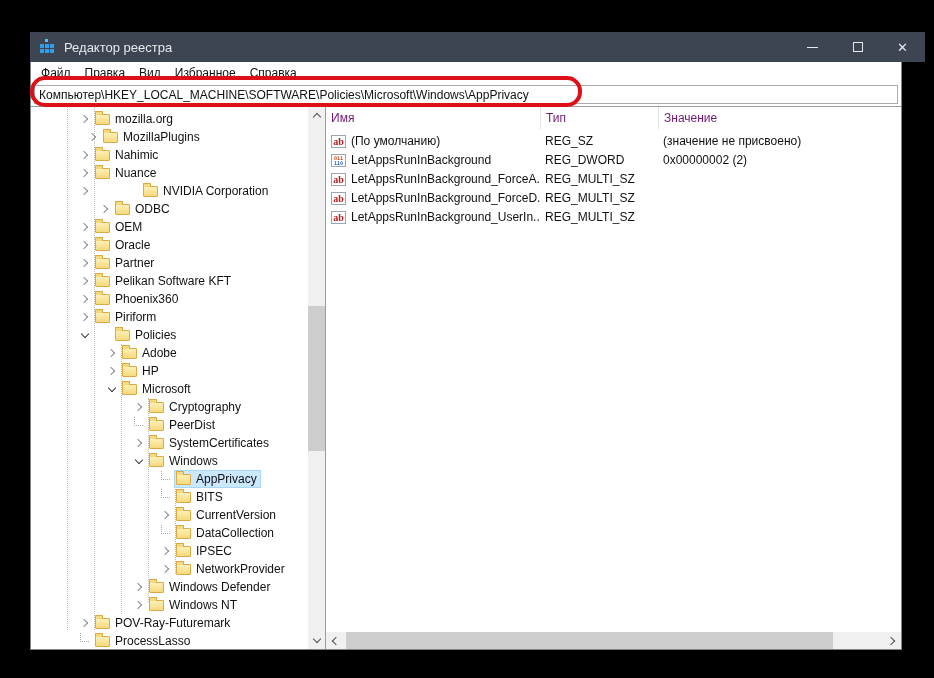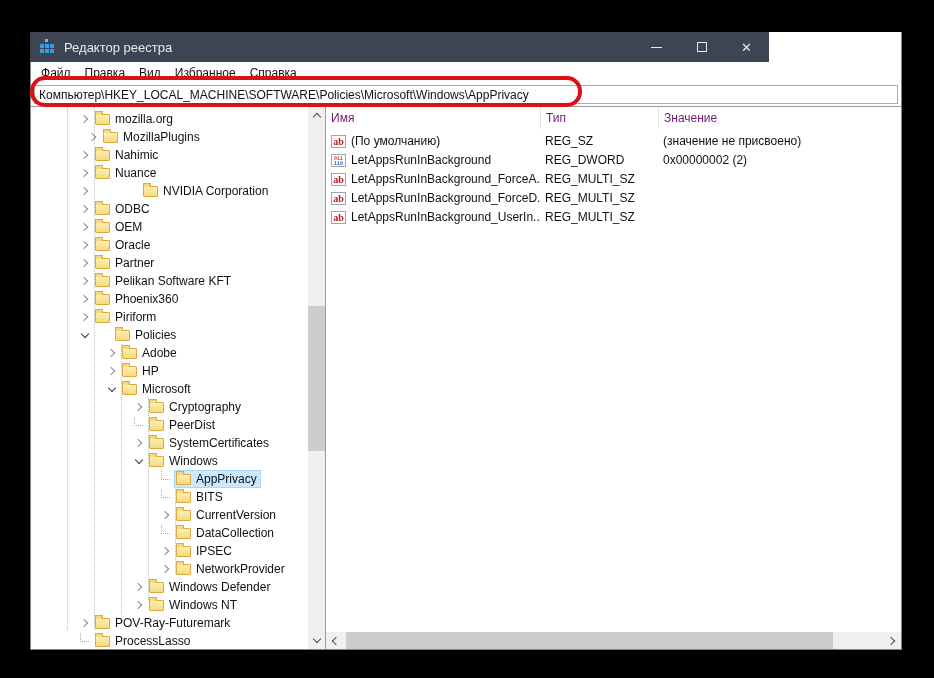--- a/index.html
+++ b/index.html
@@ -1,21 +1,21 @@
 <!DOCTYPE html>
 <html><head>
 <meta charset="utf-8">
 <style>
   html,body{margin:0;padding:0;background:#000;width:934px;height:678px;overflow:hidden;
     font-family:"Liberation Sans",sans-serif;-webkit-font-smoothing:antialiased;}
   *{box-sizing:border-box;}
   .window{position:absolute;left:30px;top:32px;width:872px;height:618px;background:#fff;
     border:1px solid #848484;border-top:none;}
   
-  .titlebar{position:absolute;left:-1px;top:0;width:739px;height:30px;background:#3d4452;
+  .titlebar{position:absolute;left:-1px;top:0;width:895px;height:30px;background:#3d4452;
     display:flex;align-items:center;color:#e6e9ee;font-size:13px;}
   .app-icon{width:16px;height:16px;margin:0 8px 0 10px;position:relative;flex:0 0 16px;}
   .app-icon i{position:absolute;width:4px;height:4px;background:#2e9fe6;}
   .app-icon i:nth-child(1){left:0;top:5px}.app-icon i:nth-child(2){left:5px;top:5px}.app-icon i:nth-child(3){left:10px;top:5px}
   .app-icon i:nth-child(4){left:0;top:10px}.app-icon i:nth-child(5){left:5px;top:10px}.app-icon i:nth-child(6){left:10px;top:10px}
   .app-icon i:nth-child(7){left:5px;top:0;background:#55c4f2;width:3px;height:3px}
   .titlebar .title{flex:1;}
   .win-btn{width:45px;height:30px;display:flex;align-items:center;justify-content:center;cursor:default;}
   .ic-min{width:11px;border-top:1px solid #e6e9ee;display:block;}
   .ic-max{width:10px;height:10px;border:1px solid #e6e9ee;display:block;}
@@ -154,21 +154,21 @@
               <span>Nuance</span>
             </span>
           </div>
           <div class="tree-row" style="padding-left: 45px; gap: 48px;">
             <span class="chev right"></span>
             <span class="selwrap">
               <span class="folder"></span>
               <span>NVIDIA Corporation</span>
             </span>
           </div>
-          <div class="tree-row" style="padding-left: 45px;">
+          <div class="tree-row" style="padding-left: 65px;">
             <span class="chev right"></span>
             <span class="selwrap">
               <span class="folder"></span>
               <span>ODBC</span>
             </span>
           </div>
           <div class="tree-row" style="padding-left: 45px;">
             <span class="chev right"></span>
             <span class="selwrap">
               <span class="folder"></span>

